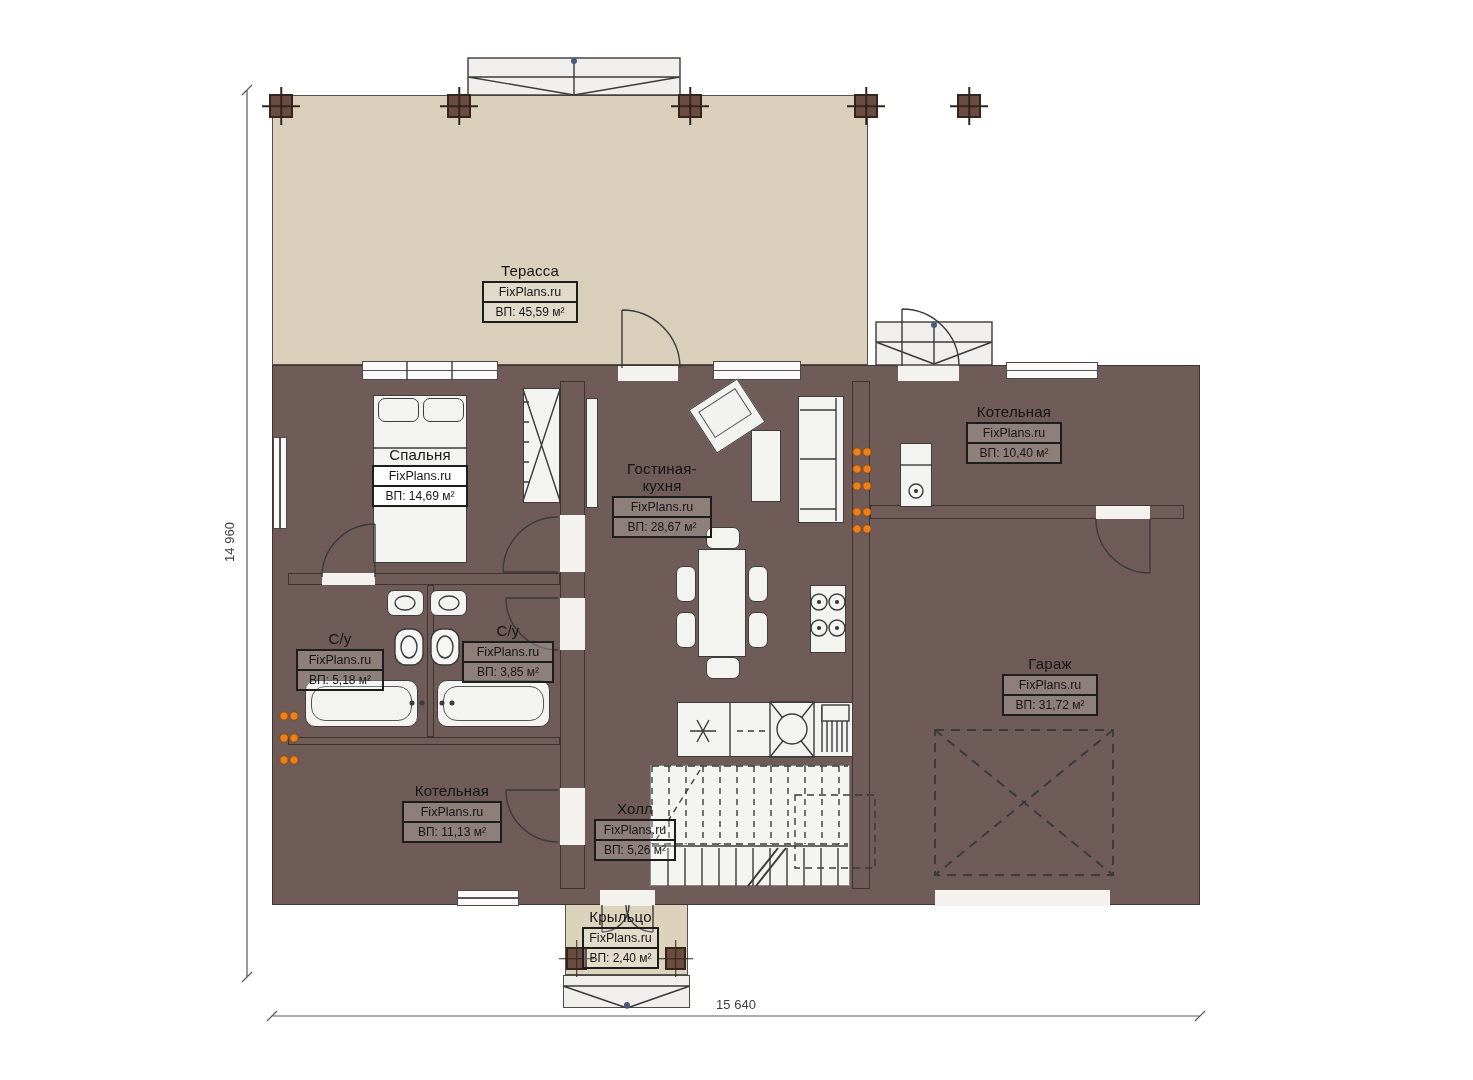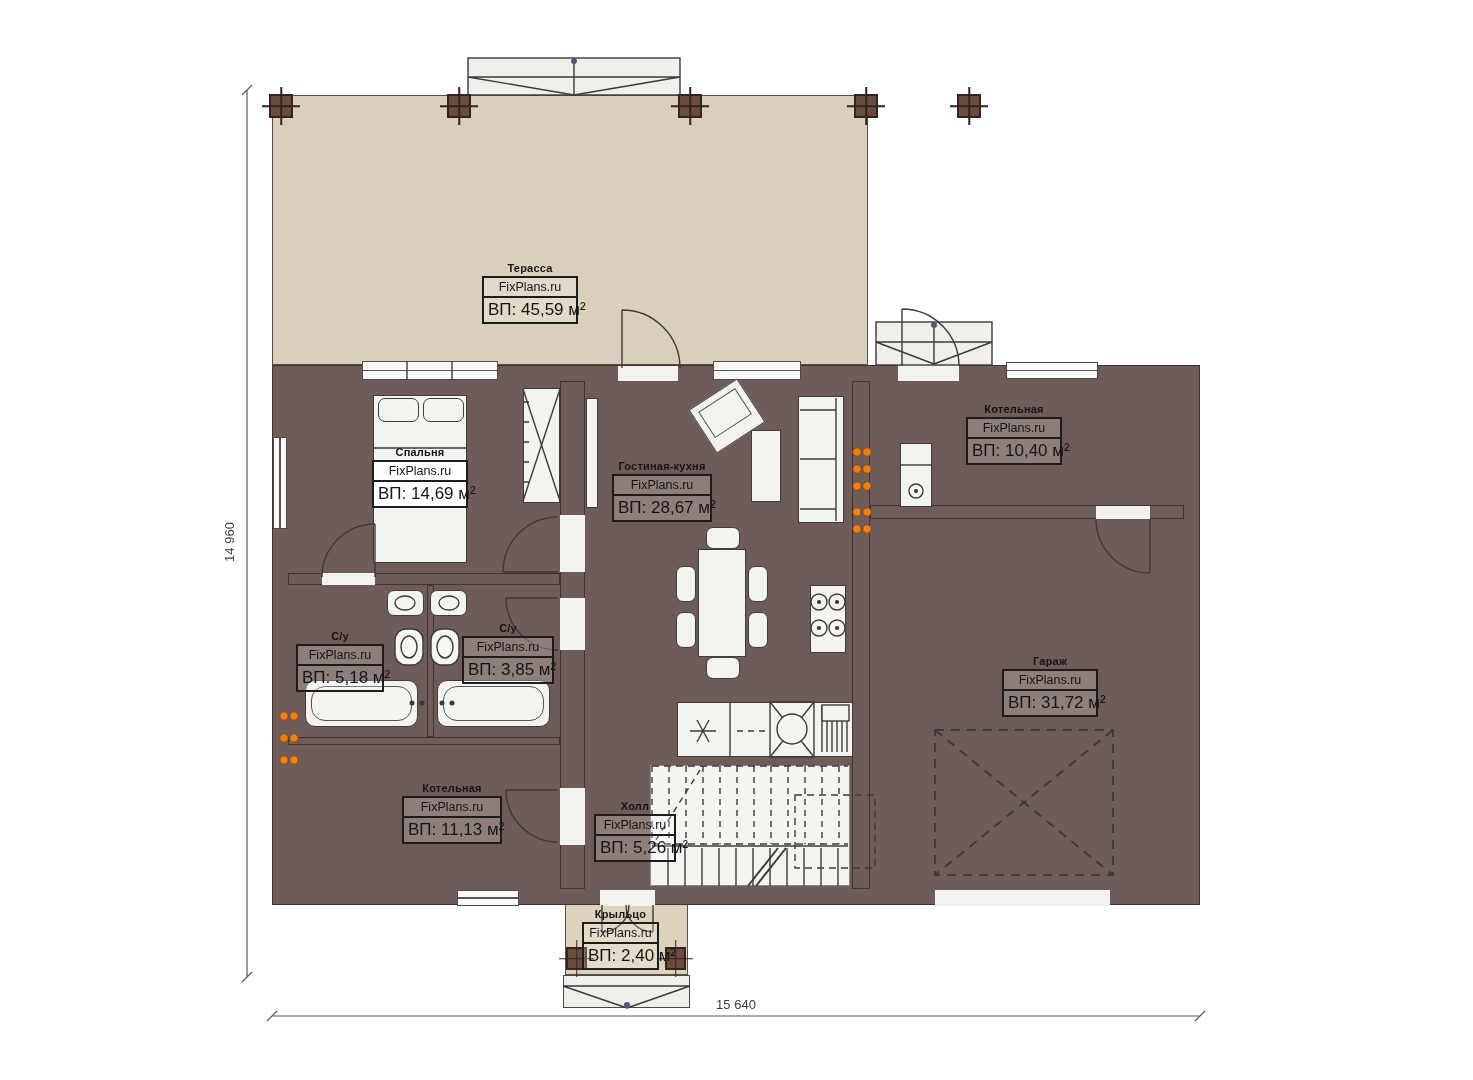--- a/index.html
+++ b/index.html
@@ -24,24 +24,24 @@
      repeating-linear-gradient(90deg,rgba(60,110,165,.55) 0 1px,transparent 1px 13px);}
   .floor-bedroom{background-color:#7f6c54;background-image:
      repeating-linear-gradient(32deg,rgba(0,0,0,.08) 0 4px,rgba(255,255,255,.05) 4px 8px);}
   .terr{background:#d9cfba;border:1.5px solid #55504a;}
   .post{width:24px;height:24px;background:#6b4c40;border:2px solid #33241e;z-index:6;}
   .post::before{content:"";position:absolute;left:50%;top:-9px;bottom:-9px;width:1.5px;background:#33241e;transform:translateX(-50%);}
   .post::after{content:"";position:absolute;top:50%;left:-9px;right:-9px;height:1.5px;background:#33241e;transform:translateY(-50%);}
   .post-s{width:21px;height:23px;}
   svg.lines{position:absolute;left:0;top:0;z-index:5;pointer-events:none;}
   .rlabel{position:absolute;z-index:9;text-align:center;color:#151515;}
-  .rname{font-size:11px;font-weight:bold;margin-bottom:2px;letter-spacing:.2px;}
+  .rname{font-size:15px;font-weight:normal;margin-bottom:2px;letter-spacing:.2px;}
   .rbox{border:2px solid #1d1d1d;background:rgba(255,255,255,.22);}
   .rbrand{font-size:12.5px;padding:2px 4px;border-bottom:2px solid #1d1d1d;white-space:nowrap;}
-  .rarea{font-size:17px;padding:2px 4px;white-space:nowrap;}
+  .rarea{font-size:12px;padding:2px 4px;white-space:nowrap;}
   .dim{position:absolute;z-index:9;font-size:13px;color:#3c3c3c;}
   .armchair{position:absolute;left:698px;top:390px;width:58px;height:52px;background:#f2f2ef;
     border:1.5px solid #3d3d3d;transform:rotate(-33deg);z-index:4;box-sizing:border-box;}
   .armchair .seat{position:absolute;left:6px;right:6px;top:6px;bottom:13px;border:1px solid #555;}
   .tub{border-radius:10px;}
   .tub .inner{position:absolute;left:5px;right:5px;top:5px;bottom:5px;border:1px solid #555;border-radius:14px;}
 </style>
 </head>
 <body>
 

